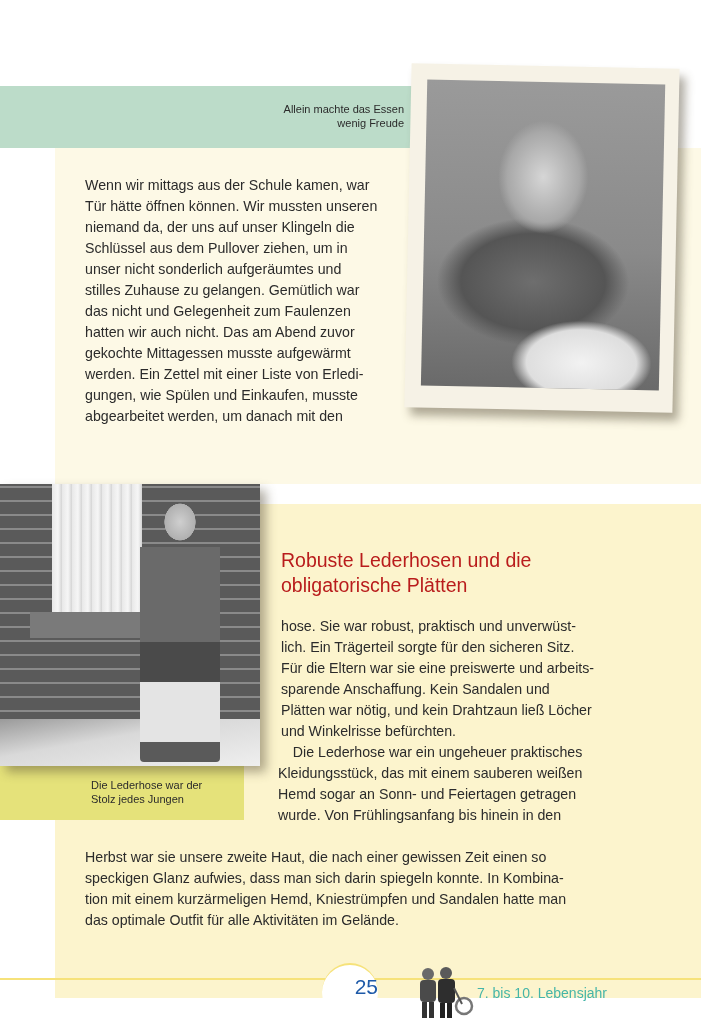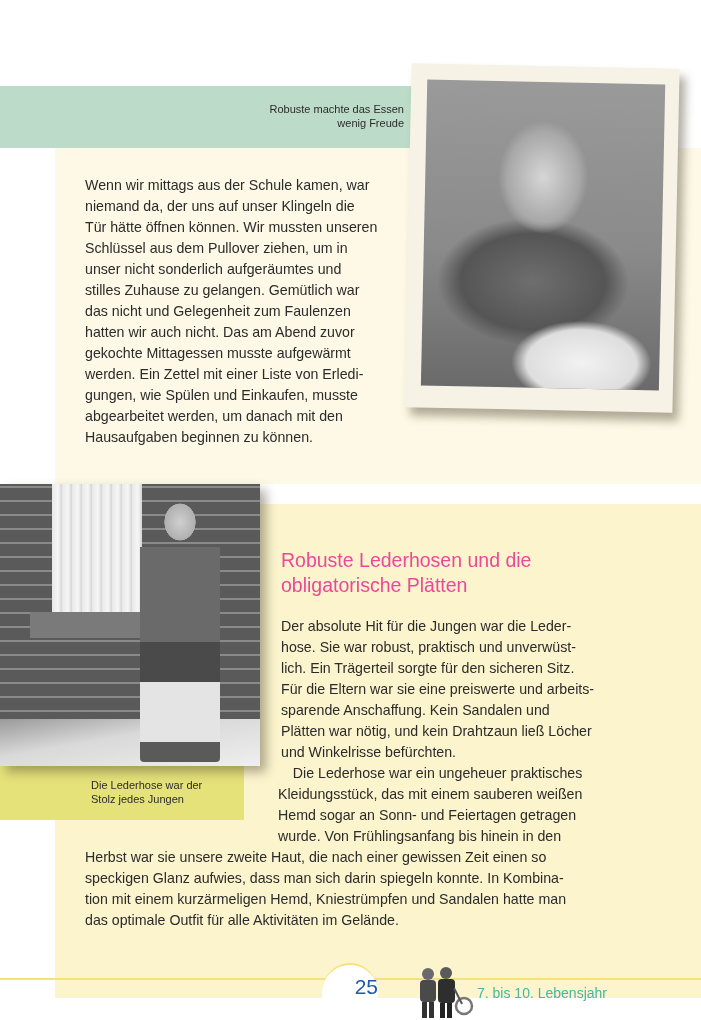--- a/index.html
+++ b/index.html
@@ -83,21 +83,21 @@
                   linear-gradient(180deg, transparent 0px, transparent 55px, #6a6a6a 55px, #6a6a6a 150px, #4a4a4a 150px, #4a4a4a 190px, #e4e4e4 190px, #e4e4e4 250px, #5a5a5a 250px);
       border-radius: 20px 20px 4px 4px;
     }
     .photo2 .ground {
       position: absolute; left: 0; top: 235px; width: 260px; height: 50px;
       background: linear-gradient(170deg, #9a9a9a 0%, #d9d9d9 40%, #f0f0f0 100%);
     }
 
     .heading {
       left: 281px; top: 548px; width: 330px;
-      font-size: 19.5px; line-height: 25px; color: #ec4899;
+      font-size: 19.5px; line-height: 25px; color: #b91c1c;
     }
     .text-bottom-right { left: 281px; top: 616px; width: 340px; }
     .text-bottom-right p { margin: 0; }
     .line { display: block; white-space: nowrap; }
     .text-bottom-full { left: 85px; top: 847px; width: 560px; }
 
     
     .footer-line {
       left: 0; top: 978px; width: 701px; height: 2px; background: #f6e27a;
     }
@@ -115,39 +115,38 @@
     .section-label {
       left: 477px; top: 985px; font-size: 14px; color: #45b5a8; text-align: center;
     }
   </style>
 </head>
 <body>
 
 <div class="abs panel-top"></div>
 <div class="abs banner-green"></div>
 <div class="abs banner-caption">
-  <span class="line">Robuste machte das Essen</span>
+  <span class="line">Allein machte das Essen</span>
   <span class="line">wenig Freude</span>
 </div>
 
 <div class="abs body-text text-top">
   <p>
     <span class="line">Wenn wir mittags aus der Schule kamen, war</span>
+    <span class="line">Tür hätte öffnen können. Wir mussten unseren</span>
     <span class="line">niemand da, der uns auf unser Klingeln die</span>
-    <span class="line">Tür hätte öffnen können. Wir mussten unseren</span>
     <span class="line">Schlüssel aus dem Pullover ziehen, um in</span>
     <span class="line">unser nicht sonderlich aufgeräumtes und</span>
     <span class="line">stilles Zuhause zu gelangen. Gemütlich war</span>
     <span class="line">das nicht und Gelegenheit zum Faulenzen</span>
     <span class="line">hatten wir auch nicht. Das am Abend zuvor</span>
     <span class="line">gekochte Mittagessen musste aufgewärmt</span>
     <span class="line">werden. Ein Zettel mit einer Liste von Erledi-</span>
     <span class="line">gungen, wie Spülen und Einkaufen, musste</span>
     <span class="line">abgearbeitet werden, um danach mit den</span>
-    <span class="line">Hausaufgaben beginnen zu können.</span>
   </p>
 </div>
 
 <div class="abs photo1-wrap" title="Girl sitting at table with plates, black and white photo">
   <div class="abs photo1-img"></div>
 </div>
 
 <div class="abs panel-bottom"></div>
 <div class="abs caption-box"></div>
 <div class="abs caption-text">
@@ -162,21 +161,20 @@
   <div class="boy"></div>
 </div>
 
 <div class="abs heading">
   <span class="line">Robuste Lederhosen und die</span>
   <span class="line">obligatorische Plätten</span>
 </div>
 
 <div class="abs body-text text-bottom-right">
   <p>
-    <span class="line">Der absolute Hit für die Jungen war die Leder-</span>
     <span class="line">hose. Sie war robust, praktisch und unverwüst-</span>
     <span class="line">lich. Ein Trägerteil sorgte für den sicheren Sitz.</span>
     <span class="line">Für die Eltern war sie eine preiswerte und arbeits-</span>
     <span class="line">sparende Anschaffung. Kein Sandalen und</span>
     <span class="line">Plätten war nötig, und kein Drahtzaun ließ Löcher</span>
     <span class="line">und Winkelrisse befürchten.</span>
   </p>
   <p>
     <span class="line" style="white-space:pre">   Die Lederhose war ein ungeheuer praktisches</span>
     <span class="line" style="margin-left:-3px">Kleidungsstück, das mit einem sauberen weißen</span>

